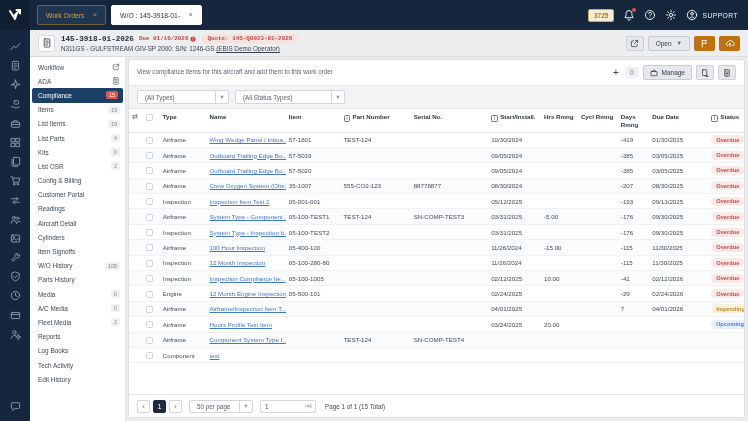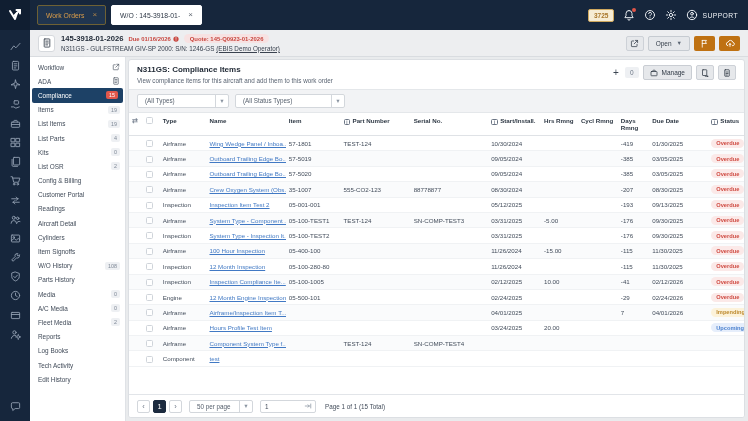--- a/index.html
+++ b/index.html
@@ -17,21 +17,21 @@
   .nav-right { margin-left:auto; display:flex; align-items:center; gap:9px; padding-right:10px; }
   .counter-pill { background:#f6ecd4; border:1px solid #cfa85e; color:#a8762a; font-size:6.5px; font-weight:bold; padding:2px 5px; border-radius:2px; }
   .nav-ic { width:12px; height:12px; color:#e8ecf1; position:relative; cursor:pointer; }
   .bell-dot { position:absolute; top:-1px; right:-1px; width:4px; height:4px; background:#e05548; border-radius:50%; }
   .support { display:flex; align-items:center; gap:4px; color:#f0f3f7; font-size:6.8px; letter-spacing:.4px; cursor:pointer; }
 
   
   .wo-header { position:absolute; top:30px; left:30px; right:0; height:27px; background:#edeef0; border-bottom:1px solid #d9dce0; display:flex; align-items:center; padding:0 8px; gap:6px; z-index:4; }
   .doc-chip { width:17px; height:17px; background:#fff; border:1px solid #d6d9dd; border-radius:3px; display:flex; align-items:center; justify-content:center; color:#39424f; flex:none; }
   .wo-info { display:flex; flex-direction:column; gap:1.5px; }
-  .wo-line1 { display:flex; align-items:center; gap:5px; }
+  .wo-line1 { display:flex; align-items:center; gap:5px;font-family:Liberation Mono, monospace; }
   .wo-number { font-size:7.6px; font-weight:bold; color:#222b38; }
   .due-badge { font-size:5.9px; font-weight:bold; color:#c8473f; display:flex; align-items:center; gap:2px; }
   .quote-badge { font-size:5.9px; font-weight:bold; color:#c8473f; background:#f7e2e2; border-radius:7px; padding:1.5px 6px; }
   .wo-line2 { font-size:6.3px; color:#39424f; }
   .op-link { text-decoration:underline; cursor:pointer; }
   .wo-actions { margin-left:auto; display:flex; align-items:center; gap:4px; }
   .sq-btn { width:18px; height:15px; background:#e6e8eb; border:1px solid #cdd1d7; border-radius:2px; display:flex; align-items:center; justify-content:center; color:#39424f; cursor:pointer; }
   .open-btn { height:15px; background:#e6e8eb; border:1px solid #c6cbd1; border-radius:2px; font-size:6.5px; color:#333c48; display:flex; align-items:center; gap:5px; padding:0 7px; cursor:pointer; }
   .caret { font-size:5.5px; color:#5a6472; }
   .amber-btn { height:15px; width:21px; background:#bf7112; border-radius:2px; color:#fff; display:flex; align-items:center; justify-content:center; cursor:pointer; }
@@ -419,21 +419,20 @@
     <div class="side-item">
       <span>Edit History</span>
       <span class="spacer"></span>
     </div>
   </div>
 
 <div class="main">
   <div class="panel">
     <div class="panel-head">
       <div>
-        <div class="panel-title">N311GS: Compliance Items</div>
         <div class="panel-sub">View compliance items for this aircraft and add them to this work order</div>
       </div>
       <div class="panel-actions">
         <span class="plus-btn">+</span>
         <span class="count-box">0</span>
         <span class="manage-btn">
           <svg width="8" height="8" viewBox="0 0 16 16" fill="none" stroke="currentColor" stroke-width="1.5" stroke-linecap="round">
               <rect x="2" y="5" width="12" height="8.5" rx="1"></rect>
               <path d="M5.5 5V3.5a1 1 0 0 1 1-1h3a1 1 0 0 1 1 1V5"></path>
             </svg>

